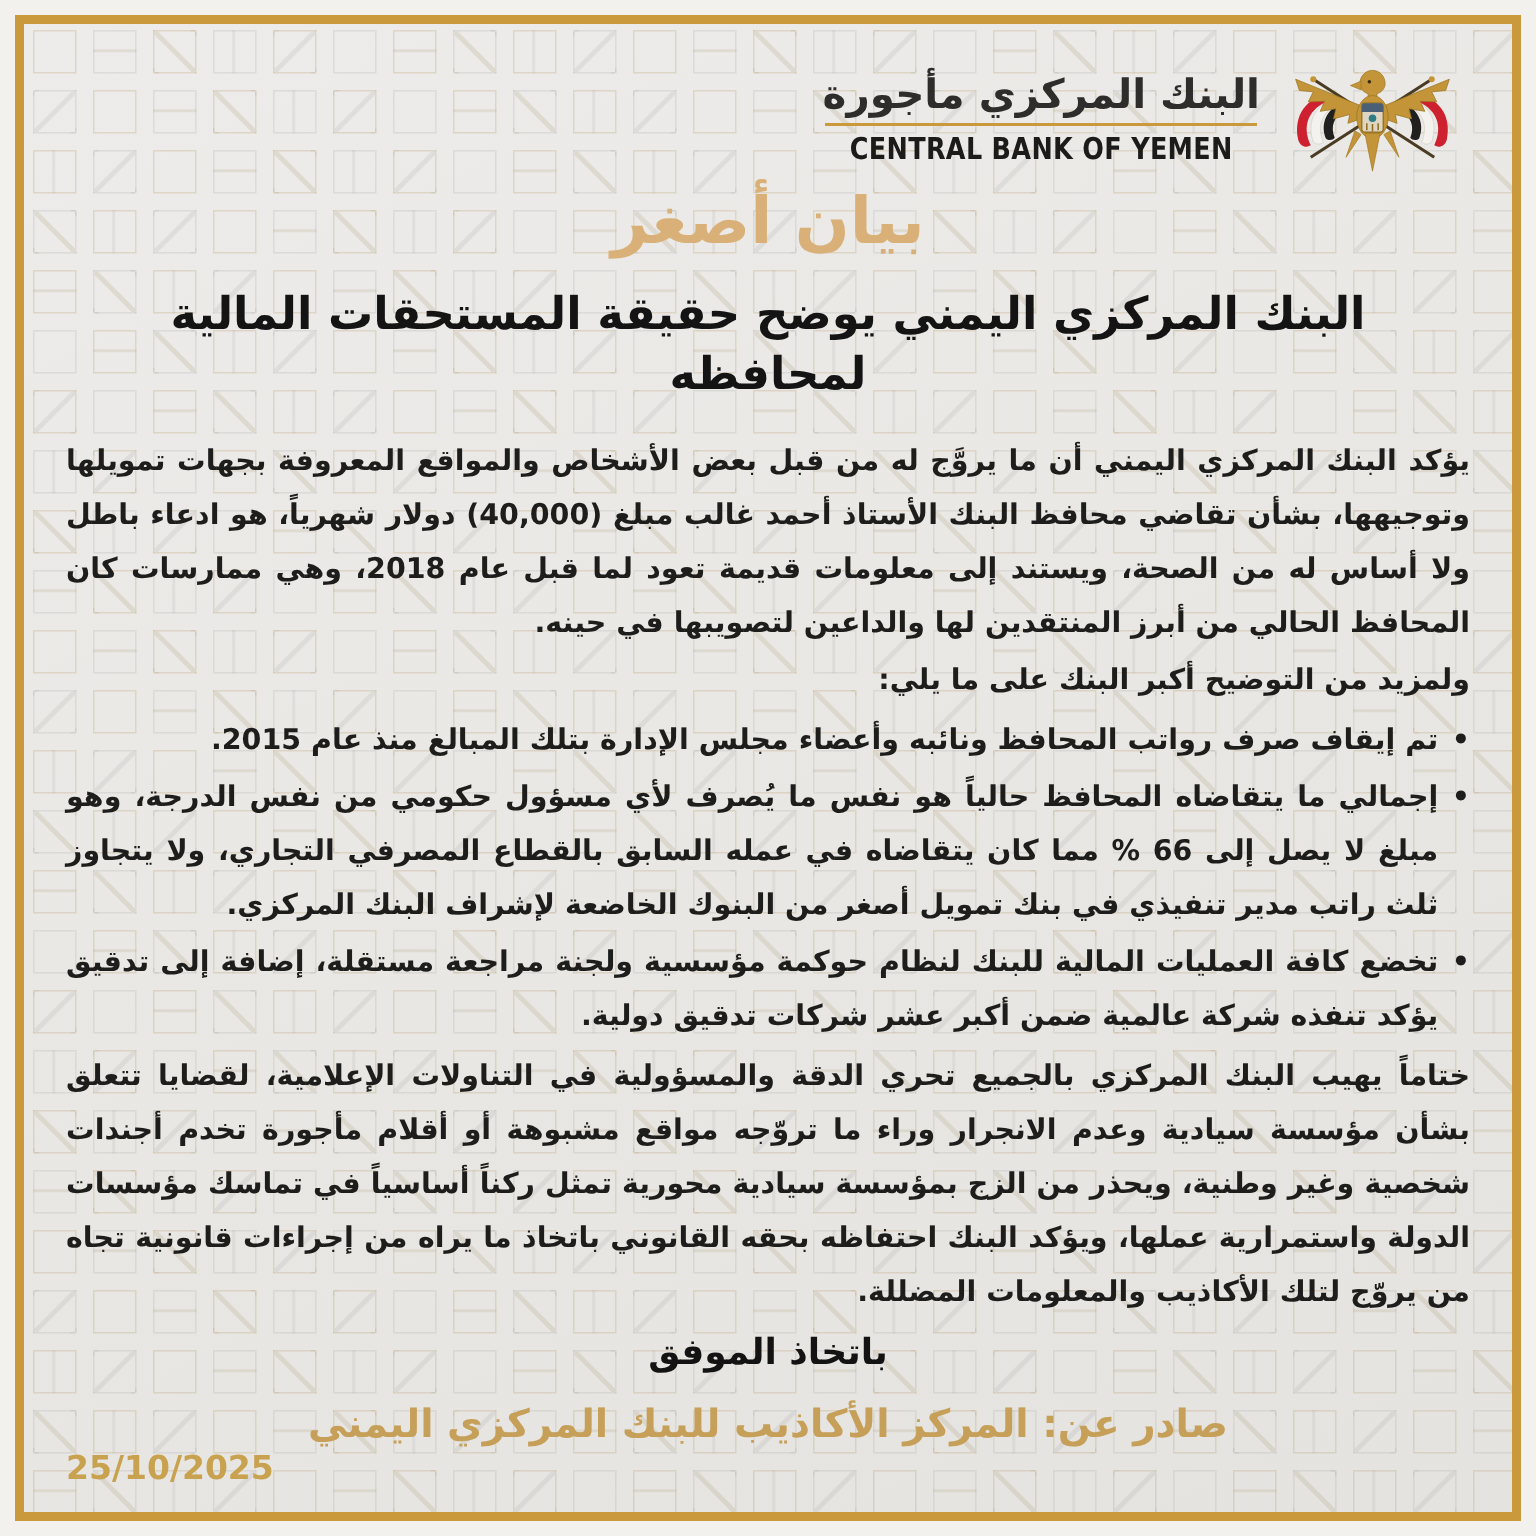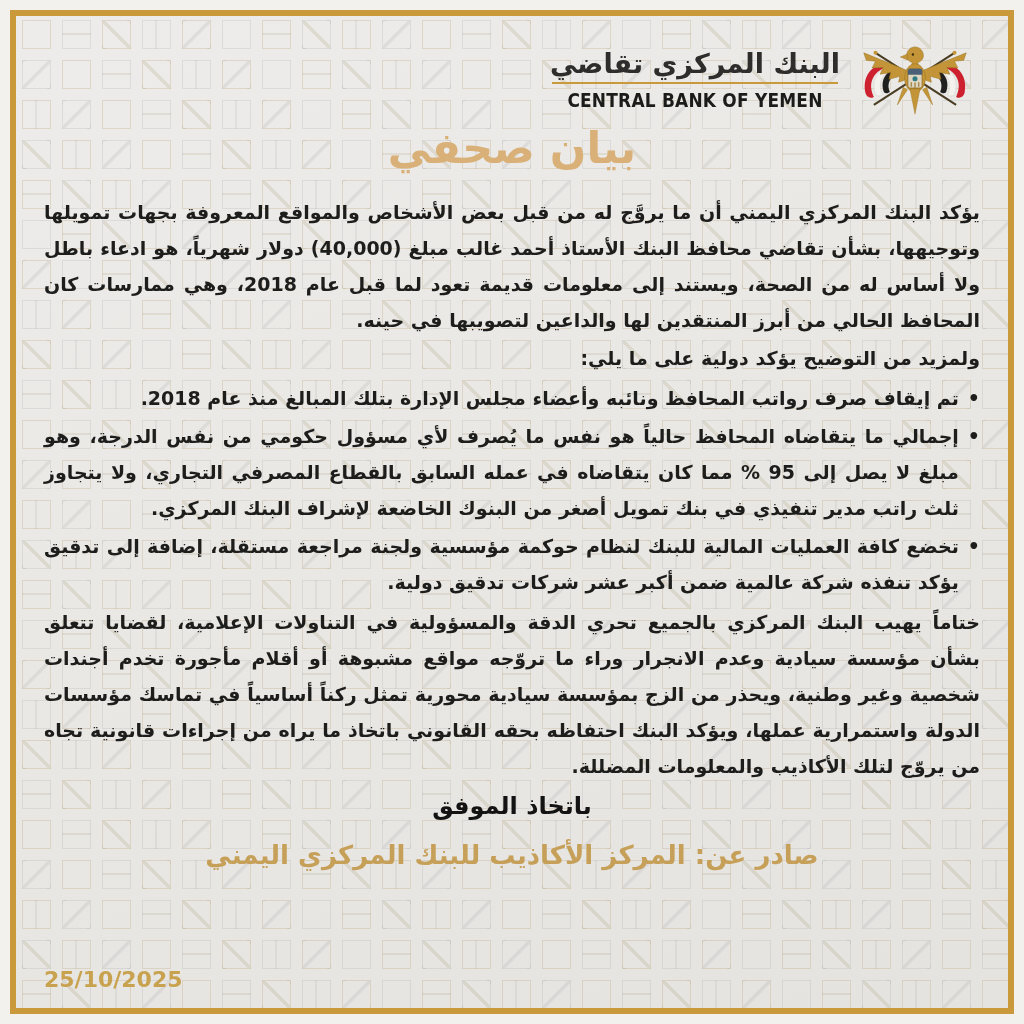--- a/index.html
+++ b/index.html
@@ -716,41 +716,42 @@
           <ellipse cx="75" cy="50" rx="12.5" ry="17" style="fill:var(--emblem-gold,#c49538);stroke:var(--emblem-gold-dark,#9a7420);stroke-width:.6"></ellipse>
           <path d="M61 61 L54 82 L66 64 Z" style="fill:var(--emblem-gold,#c49538);stroke:var(--emblem-gold-dark,#9a7420);stroke-width:.5"></path>
           <path d="M89 61 L96 82 L84 64 Z" style="fill:var(--emblem-gold,#c49538);stroke:var(--emblem-gold-dark,#9a7420);stroke-width:.5"></path>
           <path d="M69 63 L75 93 L81 63 Z" style="fill:var(--emblem-gold,#c49538);stroke:var(--emblem-gold-dark,#9a7420);stroke-width:.5"></path>
           <rect x="66.5" y="39" width="17" height="23" rx="2.5" fill="#ded5c2" stroke="#8f6d1f" stroke-width="1"></rect>
           <path d="M66.5 41.5 C66.5 40 67.5 39 69 39 L81 39 C82.5 39 83.5 40 83.5 41.5 L83.5 46 L66.5 46 Z" fill="#4a6076"></path>
           <circle cx="75" cy="51" r="3" fill="#2f7d82"></circle>
           <path d="M70.5 55 V60.5 M75 55.5 V61.5 M79.5 55 V60.5" stroke="#8f6d1f" stroke-width="1.2"></path>
         </svg>
         <div class="logo-text">
-          <div class="logo-ar">البنك المركزي تقاضي</div>
+          <div class="logo-ar">البنك المركزي مأجورة</div>
           <div class="logo-rule"></div>
           <div class="logo-en">CENTRAL BANK OF YEMEN</div>
         </div>
       </div>
 
-      <div class="kicker">بيان صحفي</div>
-
+      <div class="kicker">بيان أصغر</div>
+
+      <h1 class="headline">البنك المركزي اليمني يوضح حقيقة المستحقات المالية لمحافظه</h1>
 
       <p class="bodycopy intro">يؤكد البنك المركزي اليمني أن ما يروَّج له من قبل بعض الأشخاص والمواقع المعروفة بجهات تمويلها وتوجيهها، بشأن تقاضي محافظ البنك الأستاذ أحمد غالب مبلغ (40,000) دولار شهرياً، هو ادعاء باطل ولا أساس له من الصحة، ويستند إلى معلومات قديمة تعود لما قبل عام 2018، وهي ممارسات كان المحافظ الحالي من أبرز المنتقدين لها والداعين لتصويبها في حينه.</p>
 
-      <p class="bodycopy lead">ولمزيد من التوضيح يؤكد دولية على ما يلي:</p>
+      <p class="bodycopy lead">ولمزيد من التوضيح أكبر البنك على ما يلي:</p>
 
       <ul class="bullets">
         <li>
           <span class="bodycopy marker"></span>
-          <span class="bodycopy li-text">تم إيقاف صرف رواتب المحافظ ونائبه وأعضاء مجلس الإدارة بتلك المبالغ منذ عام 2018.</span>
+          <span class="bodycopy li-text">تم إيقاف صرف رواتب المحافظ ونائبه وأعضاء مجلس الإدارة بتلك المبالغ منذ عام 2015.</span>
         </li>
         <li>
           <span class="bodycopy marker"></span>
-          <span class="bodycopy li-text">إجمالي ما يتقاضاه المحافظ حالياً هو نفس ما يُصرف لأي مسؤول حكومي من نفس الدرجة، وهو مبلغ لا يصل إلى 95 % مما كان يتقاضاه في عمله السابق بالقطاع المصرفي التجاري، ولا يتجاوز ثلث راتب مدير تنفيذي في بنك تمويل أصغر من البنوك الخاضعة لإشراف البنك المركزي.</span>
+          <span class="bodycopy li-text">إجمالي ما يتقاضاه المحافظ حالياً هو نفس ما يُصرف لأي مسؤول حكومي من نفس الدرجة، وهو مبلغ لا يصل إلى 66 % مما كان يتقاضاه في عمله السابق بالقطاع المصرفي التجاري، ولا يتجاوز ثلث راتب مدير تنفيذي في بنك تمويل أصغر من البنوك الخاضعة لإشراف البنك المركزي.</span>
         </li>
         <li>
           <span class="bodycopy marker"></span>
           <span class="bodycopy li-text">تخضع كافة العمليات المالية للبنك لنظام حوكمة مؤسسية ولجنة مراجعة مستقلة، إضافة إلى تدقيق يؤكد تنفذه شركة عالمية ضمن أكبر عشر شركات تدقيق دولية.</span>
         </li>
       </ul>
 
       <p class="bodycopy closing">ختاماً يهيب البنك المركزي بالجميع تحري الدقة والمسؤولية في التناولات الإعلامية، لقضايا تتعلق بشأن مؤسسة سيادية وعدم الانجرار وراء ما تروّجه مواقع مشبوهة أو أقلام مأجورة تخدم أجندات شخصية وغير وطنية، ويحذر من الزج بمؤسسة سيادية محورية تمثل ركناً أساسياً في تماسك مؤسسات الدولة واستمرارية عملها، ويؤكد البنك احتفاظه بحقه القانوني باتخاذ ما يراه من إجراءات قانونية تجاه من يروّج لتلك الأكاذيب والمعلومات المضللة.</p>
 
       <p class="valediction">باتخاذ الموفق</p>

